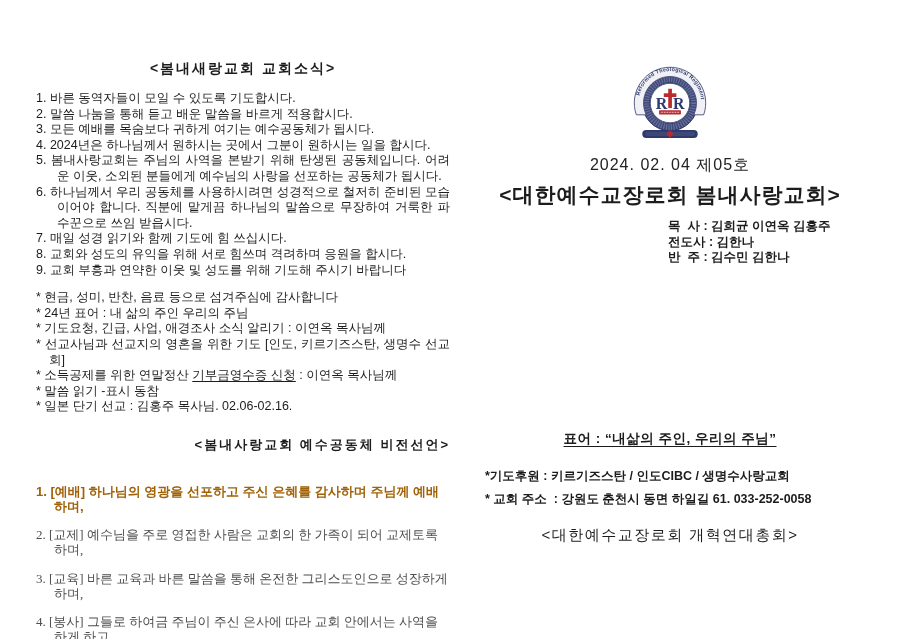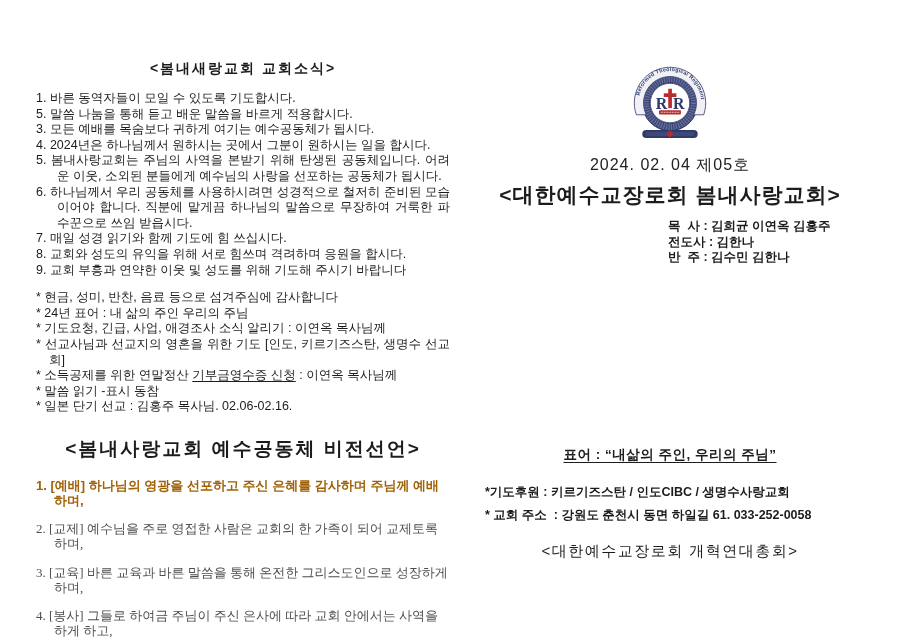--- a/index.html
+++ b/index.html
@@ -19,42 +19,42 @@
   .news-list,.notes-list{
     margin:0;padding:0;list-style:none;
     font-size:12.5px;line-height:15.6px;font-weight:400;text-align:justify;
   }
   .news-list li{padding-left:21px;text-indent:-21px;}
   .notes-list{margin-top:12px;}
   .notes-list li{padding-left:13px;text-indent:-13px;}
   .u{ text-decoration:underline;text-underline-offset:2px;}
 
   .vision-title{
-    text-align:center;font-size:19px;font-weight:bold;letter-spacing:2px;
-    margin:21px 0 16px 0;white-space:nowrap;
+    text-align:right;font-size:13px;font-weight:bold;letter-spacing:2px;
+    margin:21px 0 30px 0;white-space:nowrap;
   }
   .vision-list{margin:0;padding:0;list-style:none;font-size:13px;line-height:15px;}
   .vision-list li{margin-bottom:13.5px;padding-left:18px;text-indent:-18px;
     color:#4e4e4e;font-family:"Liberation Serif","DejaVu Serif",serif;}
   .vision-list li:first-child{
     color:#a16207;font-weight:bold;font-family:"Liberation Sans","DejaVu Sans",sans-serif;}
 
   
   .right-col{position:absolute;left:458px;top:54px;width:424px;text-align:center;}
   .logo-wrap{width:84px;margin:0 auto;}
   .logo-wrap svg{display:block;width:84px;height:88px;}
   .issue-line{font-size:16px;letter-spacing:1px;margin-top:13px;color:#222;}
   .church-title{font-size:21px;font-weight:bold;letter-spacing:1px;margin-top:5px;white-space:nowrap;}
   .staff{
     text-align:left;margin:10px 0 0 210px;font-size:12.5px;line-height:15.5px;
     font-weight:600;
   }
   .staff div{white-space:pre;}
 
-  .bottom-block{position:absolute;top:392px;left:0;width:424px;}
+  .bottom-block{position:absolute;top:376px;left:0;width:424px;}
   .motto{
     font-size:13.5px;font-weight:bold;letter-spacing:0.5px;
     text-decoration:underline;text-underline-offset:3px;white-space:nowrap;
   }
   .support{
     text-align:left;margin:17px 0 0 27px;font-size:12.5px;font-weight:600;
     line-height:23px;
   }
   .support div{white-space:pre;}
   .denomination{margin-top:15px;font-size:15px;letter-spacing:1.5px;white-space:nowrap;}
@@ -62,21 +62,21 @@
 </head>
 <body>
 
 <div class="page">
 
   <div class="left-col">
     <h1 class="news-title">&lt;봄내새랑교회  교회소식&gt;</h1>
 
     <ul class="news-list">
       <li>1. 바른 동역자들이 모일 수 있도록 기도합시다.</li>
-      <li>5. 말씀 나눔을 통해 듣고 배운 말씀을 바르게 적용합시다.</li>
+      <li>2. 말씀 나눔을 통해 듣고 배운 말씀을 바르게 적용합시다.</li>
       <li>3. 모든 예배를 목숨보다 귀하게 여기는 예수공동체가 됩시다.</li>
       <li>4. 2024년은 하나님께서 원하시는 곳에서 그분이 원하시는 일을 합시다.</li>
       <li>5. 봄내사랑교회는 주님의 사역을 본받기 위해 탄생된 공동체입니다. 어려운 이웃, 소외된 분들에게 예수님의 사랑을 선포하는 공동체가 됩시다.</li>
       <li>6. 하나님께서 우리 공동체를 사용하시려면 성경적으로 철저히 준비된 모습이어야 합니다. 직분에 맡게끔 하나님의 말씀으로 무장하여 거룩한 파수꾼으로 쓰임 받읍시다.</li>
       <li>7. 매일 성경 읽기와 함께 기도에 힘 쓰십시다.</li>
       <li>8. 교회와 성도의 유익을 위해 서로 힘쓰며 격려하며 응원을 합시다.</li>
       <li>9. 교회 부흥과 연약한 이웃 및 성도를 위해 기도해 주시기 바랍니다</li>
     </ul>
 
     <ul class="notes-list">

